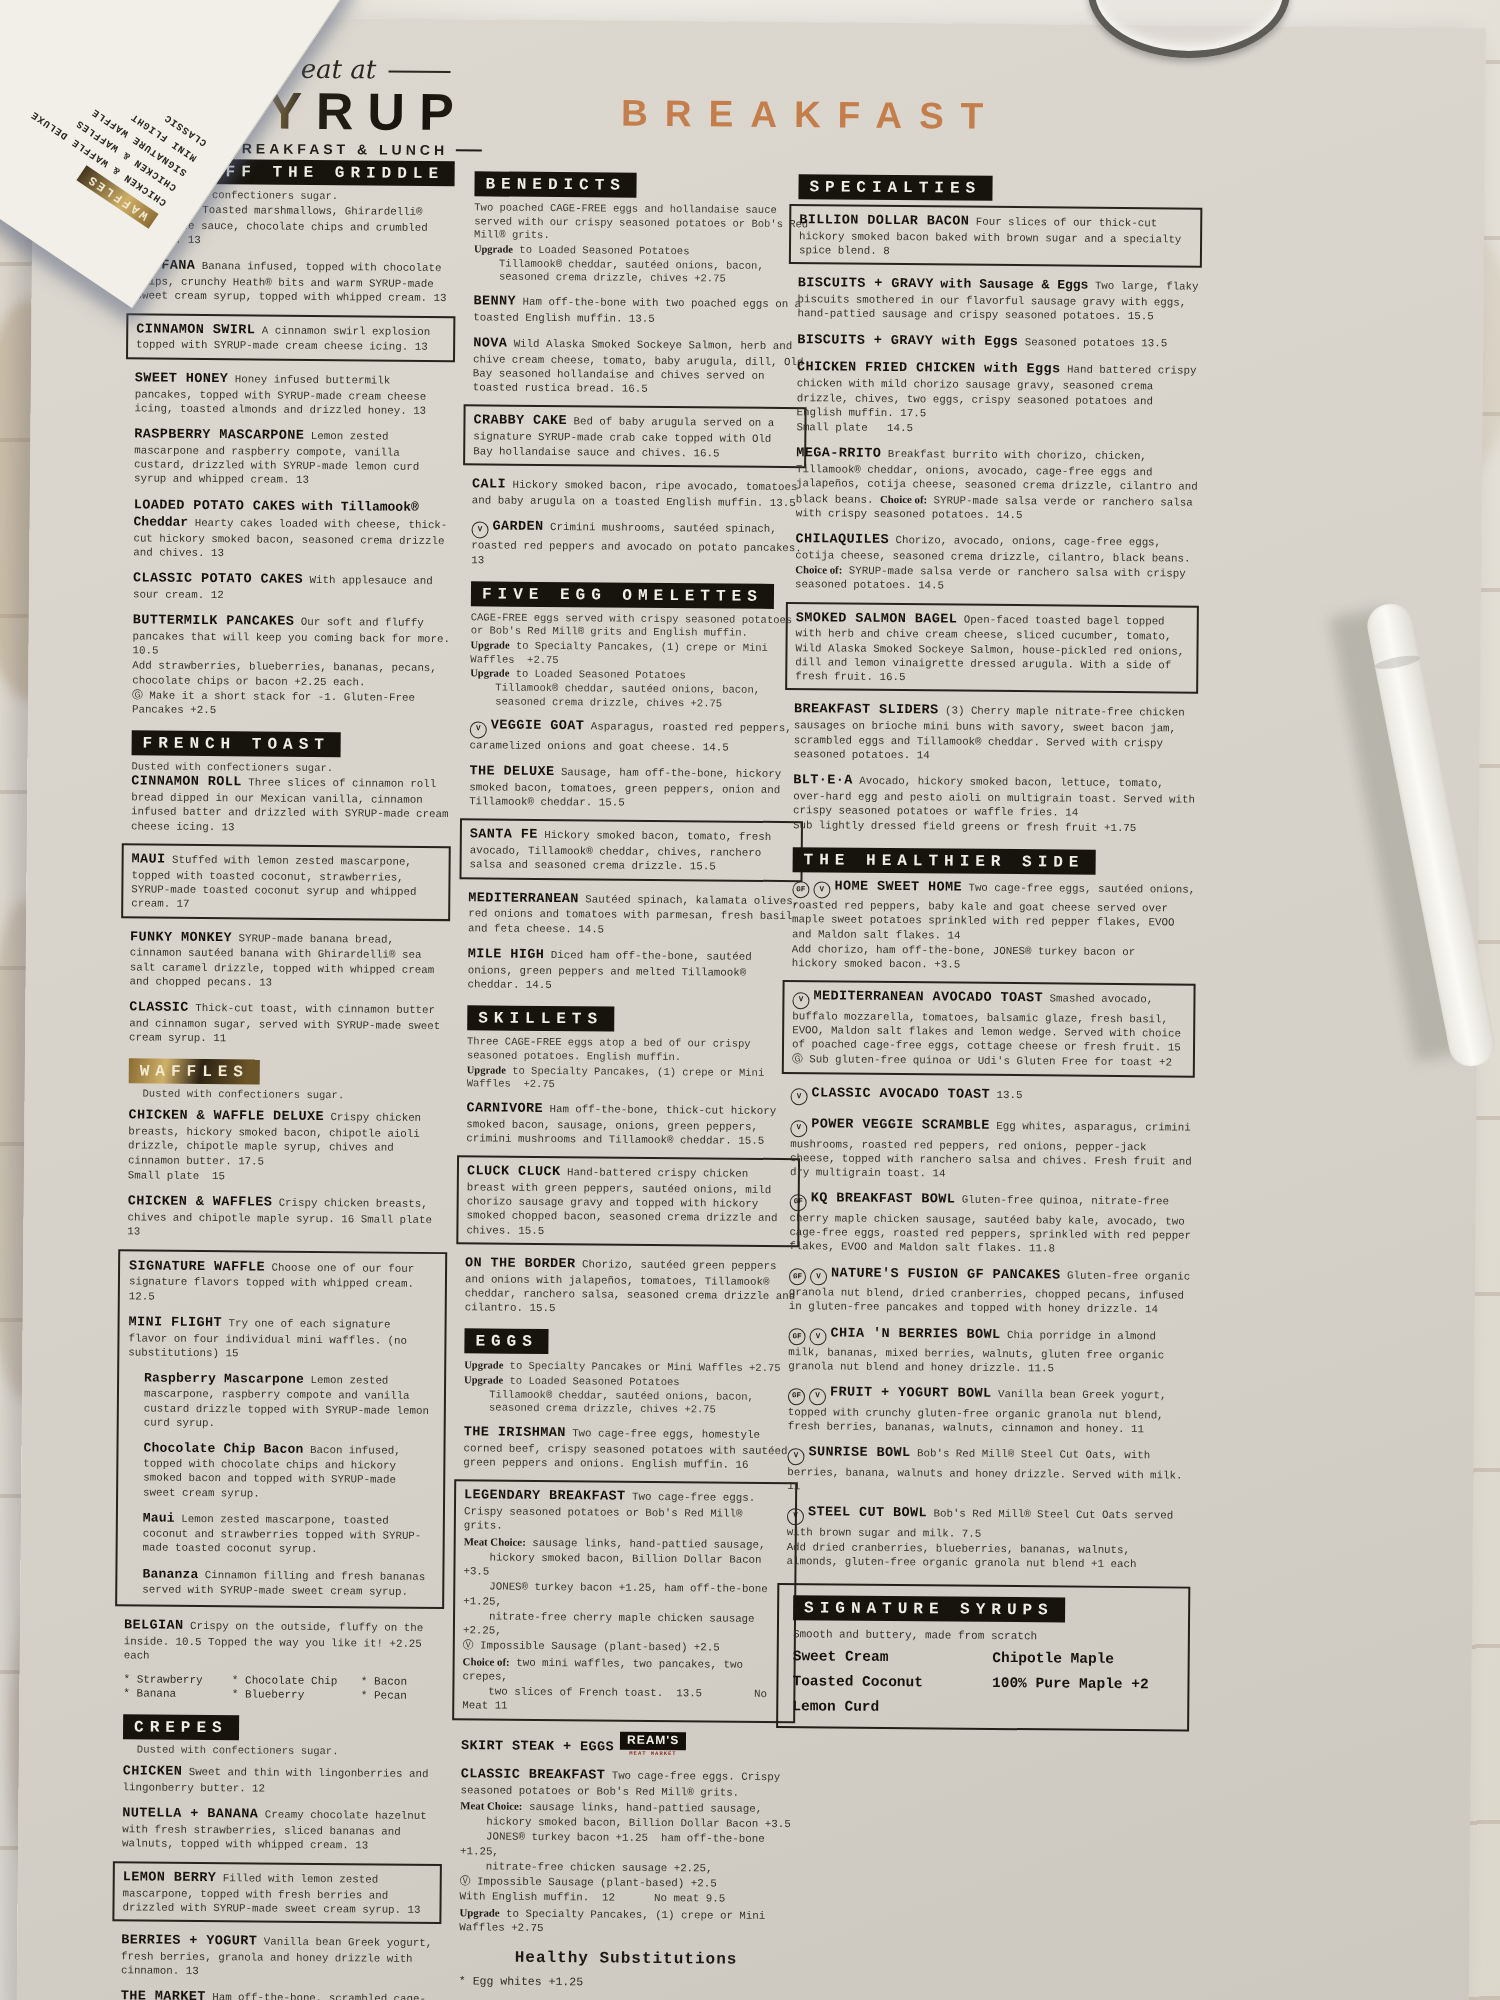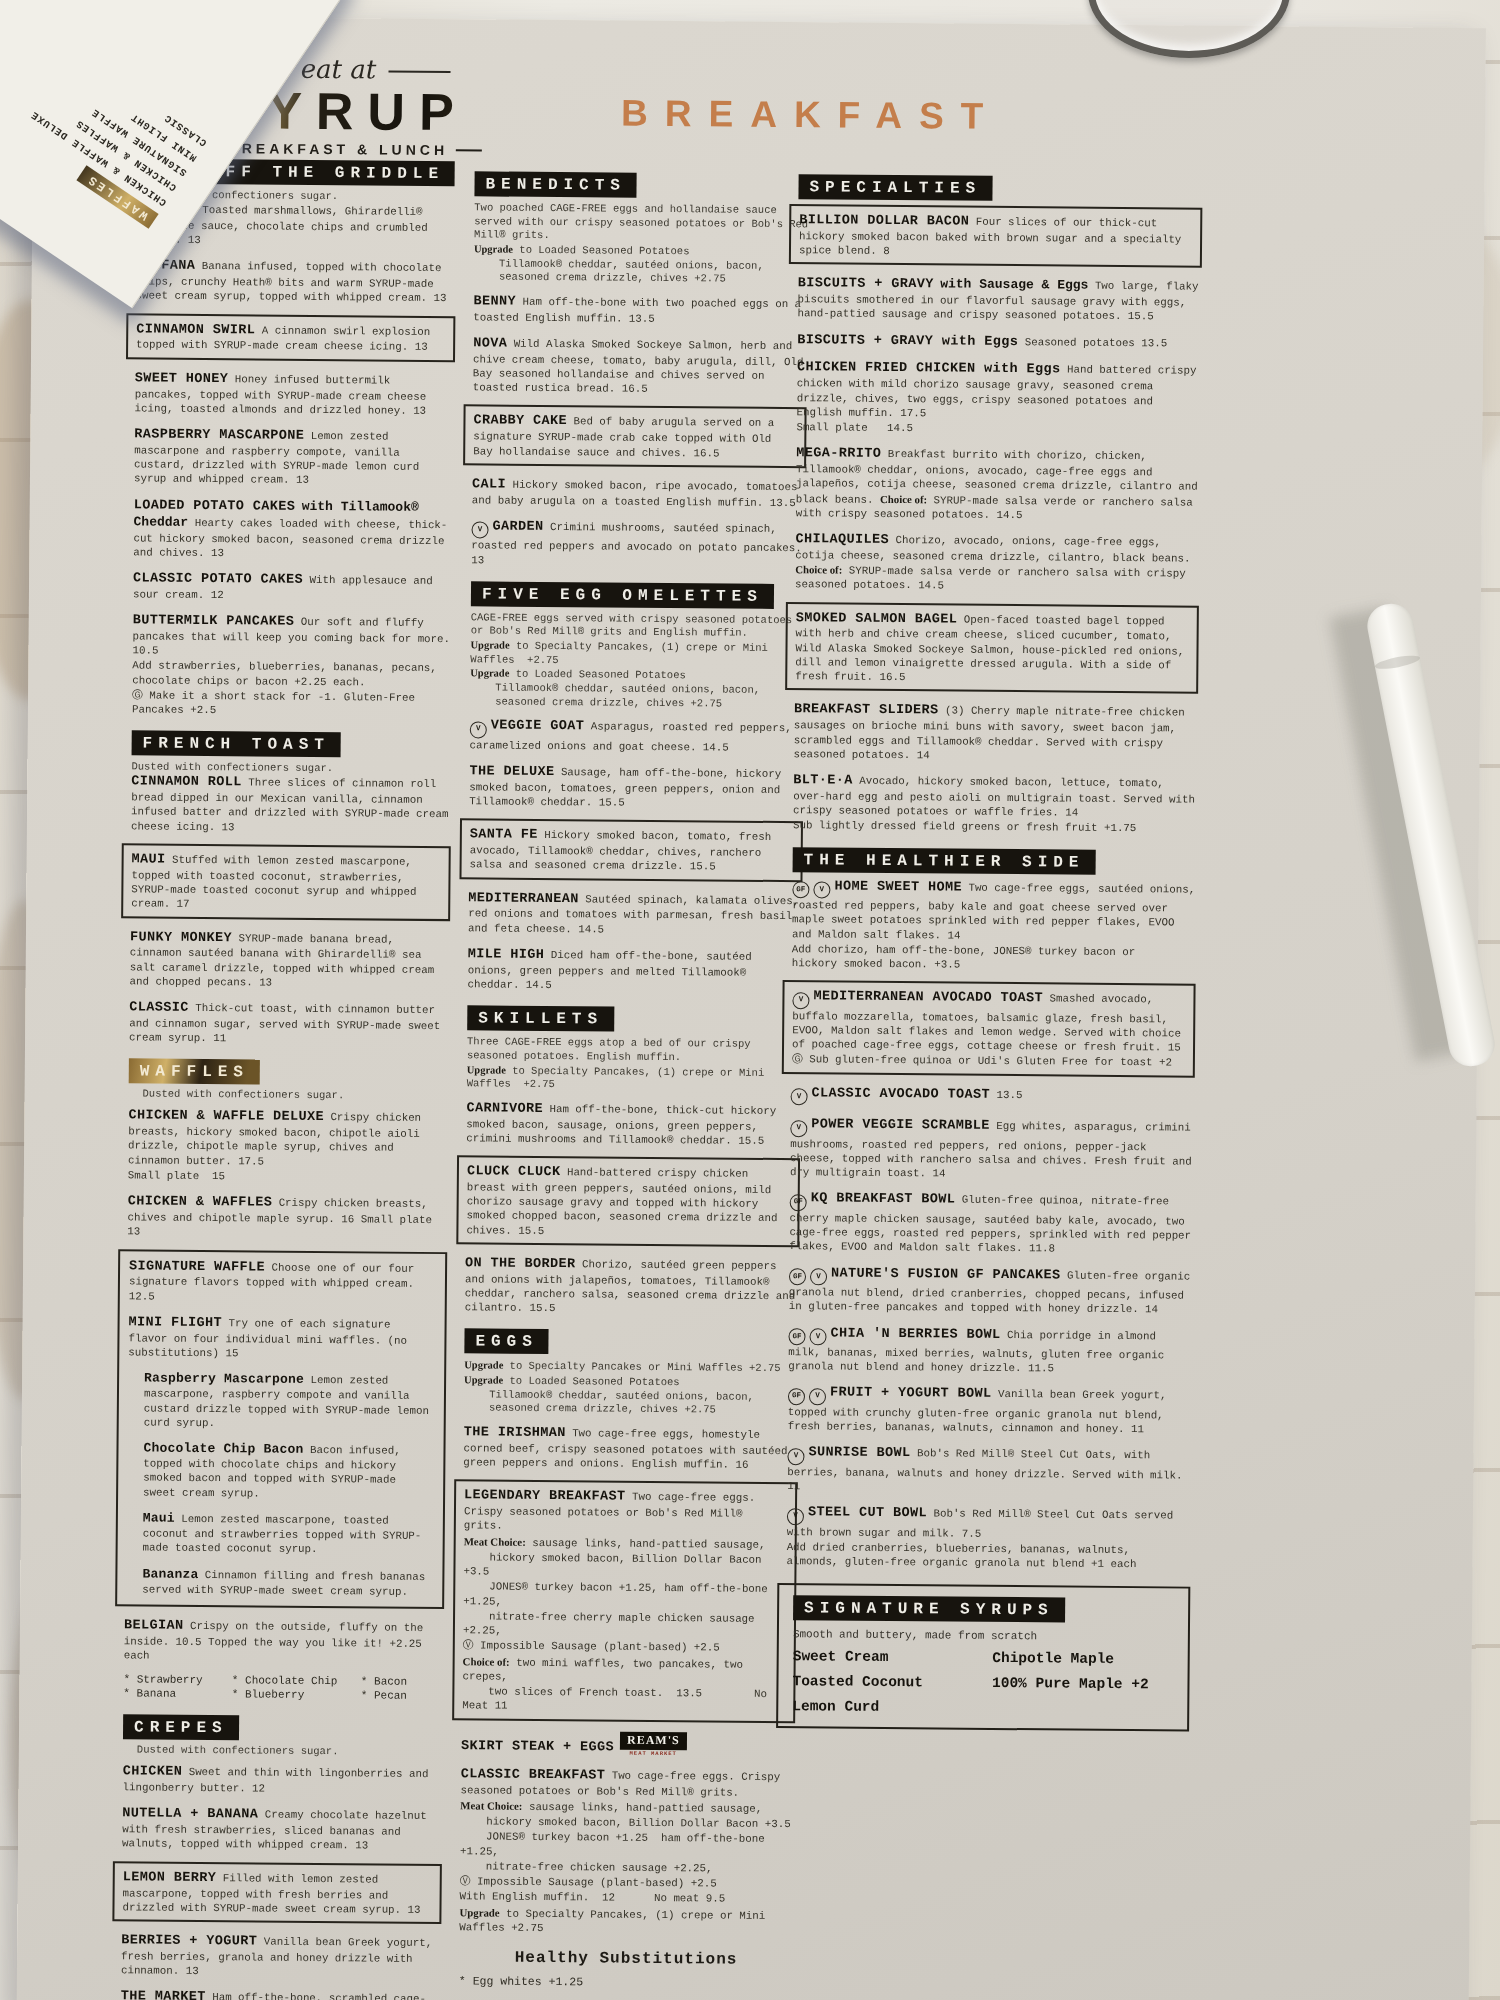--- a/index.html
+++ b/index.html
@@ -54,21 +54,21 @@
   .item.indent{margin-left:16px;}
   .after{font-weight:bold;font-size:13px;color:#16130d;}
   .sub{white-space:pre-wrap;margin-top:1px;}
   .sub b,.desc b,.intro b{color:#1c1912;font-family:Liberation Serif, serif;}
   .flag{display:inline-flex;align-items:center;justify-content:center;width:15px;height:15px;border:1.3px solid #2a2720;
     border-radius:50%;font-size:7.5px;font-weight:bold;margin-right:4px;vertical-align:-2px;color:#1c1912;background:transparent;}
   .toppings{display:grid;grid-template-columns:1.05fr 1.25fr .8fr;font-size:11px;margin-top:3px;color:#2e2b22;}
   .toppings span{padding:1px 0;}
   .star-list{font-size:11.5px;line-height:1.5;color:#2e2b22;}
   .logo{display:inline-block;vertical-align:-4px;margin-left:6px;text-align:center;}
-  .logo .lg-main{background:#131009;color:#f3f1ea;font-family:Liberation Serif, serif;font-weight:bold;font-size:12px;padding:1px 7px;letter-spacing:1px;display:block;}
+  .logo .lg-main{background:#131009;color:#f3f1ea;font-family:Liberation Sans, sans-serif;font-weight:bold;font-size:12px;padding:1px 7px;letter-spacing:1px;display:block;}
   .logo .lg-sub{display:block;font-size:5.5px;letter-spacing:1px;color:#8c2f24;font-weight:bold;}
   
   .syrups{border:2.5px solid #221f18;padding:10px 14px 12px;margin-left:-9px;}
   .syrups .bar{margin-bottom:8px;}
   .syr-note{font-size:11px;margin-bottom:8px;color:#34312a;}
   .syr-grid{display:grid;grid-template-columns:1.1fr 1fr;row-gap:9px;}
   .syr-grid span{font-weight:bold;font-size:14.5px;color:#16130d;}
   
   #corner-menu{position:absolute;left:-150px;top:-178px;width:430px;height:400px;background:#f1efe8;
     transform:rotate(34deg);transform-origin:center;box-shadow:10px 14px 16px rgba(90,100,125,.5);z-index:5;

